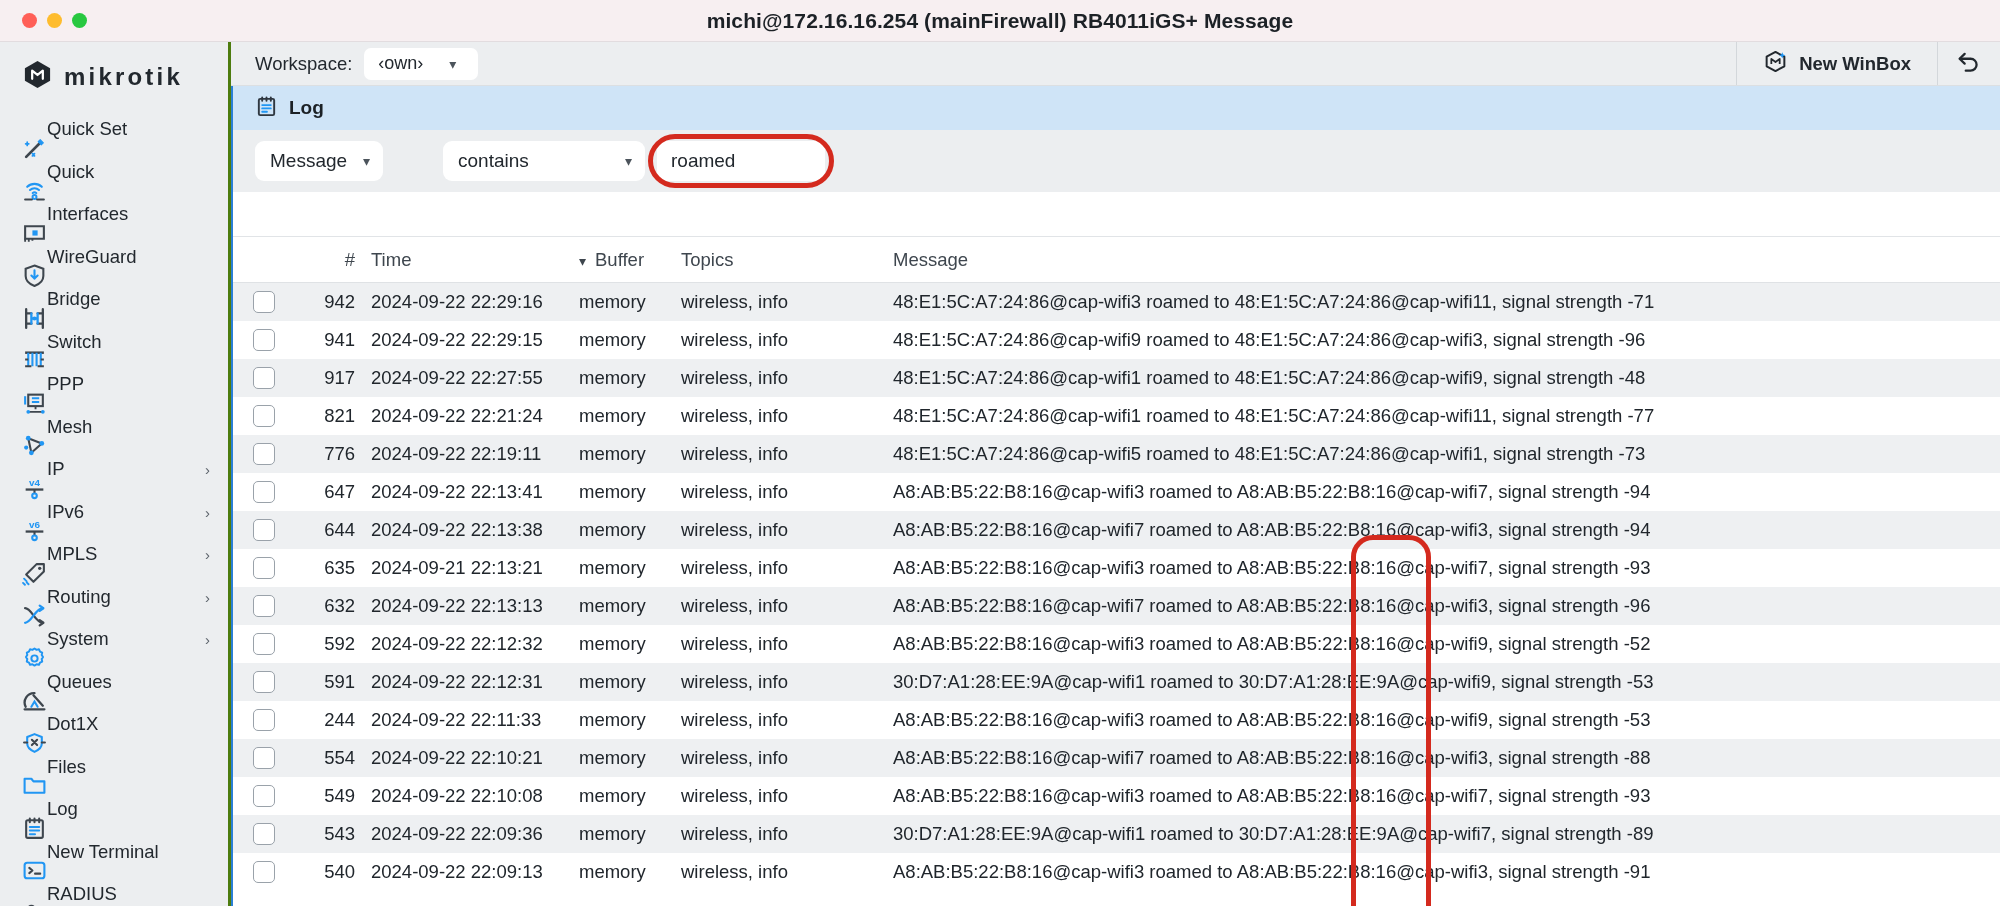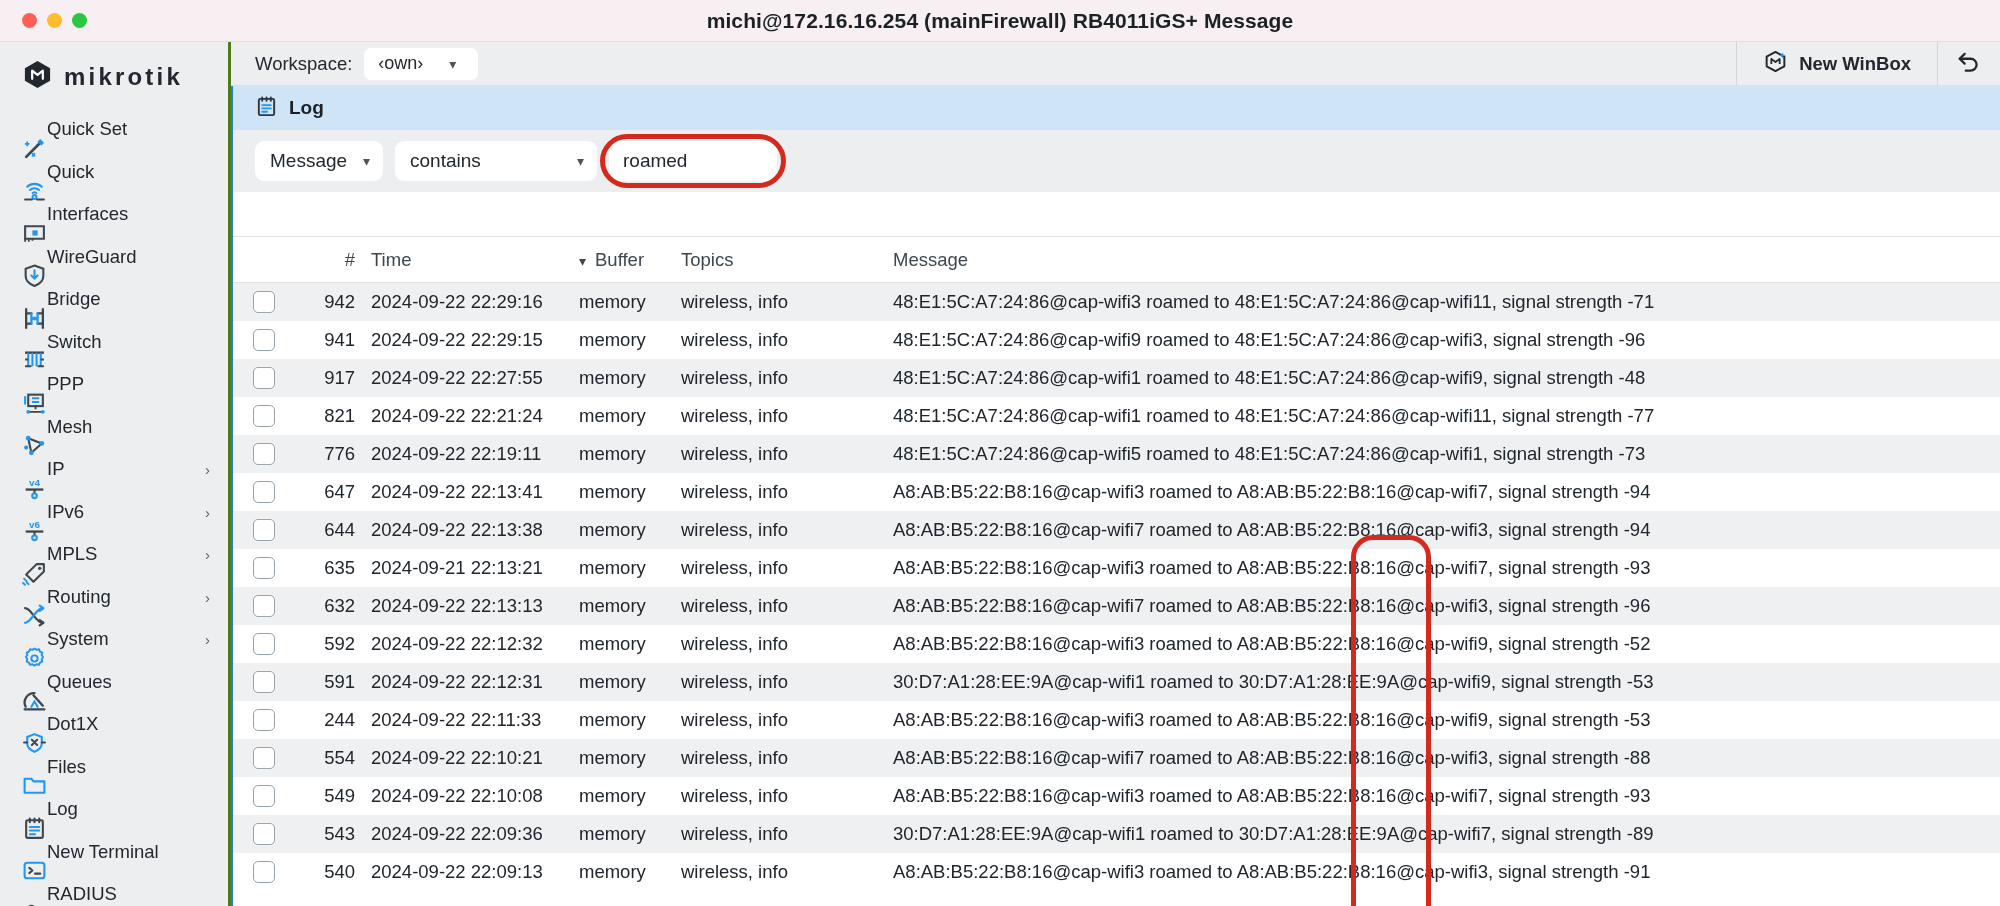--- a/index.html
+++ b/index.html
@@ -100,21 +100,21 @@
     display:flex;align-items:center;gap:12px;padding-left:22px;
     box-sizing:border-box;
   }
   .fld{
     background:#fff;border:none;border-radius:9px;height:40px;
     display:flex;align-items:center;justify-content:space-between;
     font-size:19px;color:#22282e;padding:0 13px 0 15px;cursor:pointer;
     box-sizing:border-box;
   }
   .fld.sel1{width:128px;}
-  .fld.sel2{width:202px;}
+  .fld.sel2{width:202px;margin-left:48px;}
   .fld-val{white-space:nowrap;}
   .chev{font-size:14px;color:#4c545c;margin-left:10px;}
   .search-wrap{position:relative;display:inline-block;}
   .search-input{
     width:168px;height:40px;border-radius:9px;border:none;background:#fff;
     font-size:19px;color:#22282e;padding:0 14px;box-sizing:border-box;
     font-family:inherit;outline:none;
   }
   .search-ring{
     position:absolute;left:-9px;top:-7px;width:186px;height:54px;

